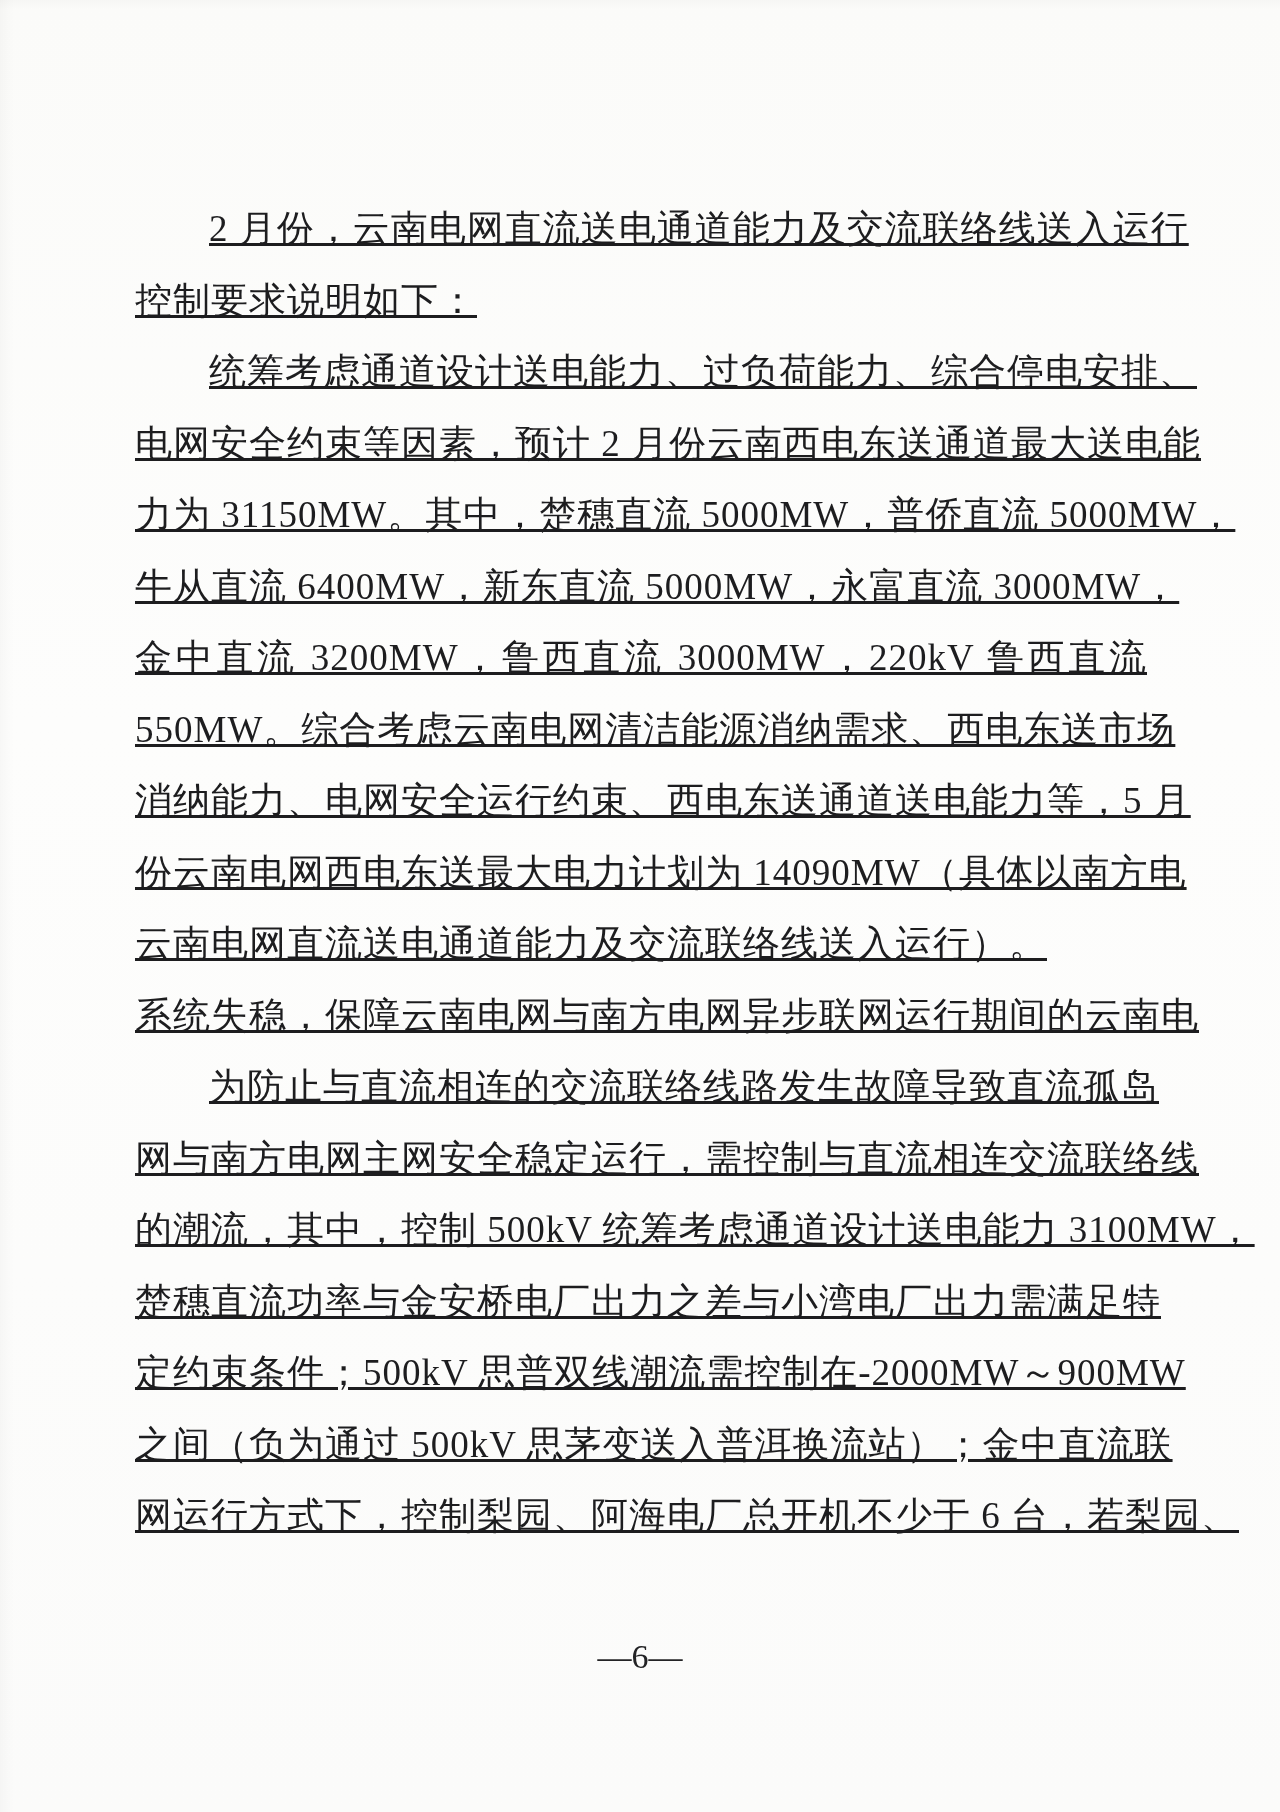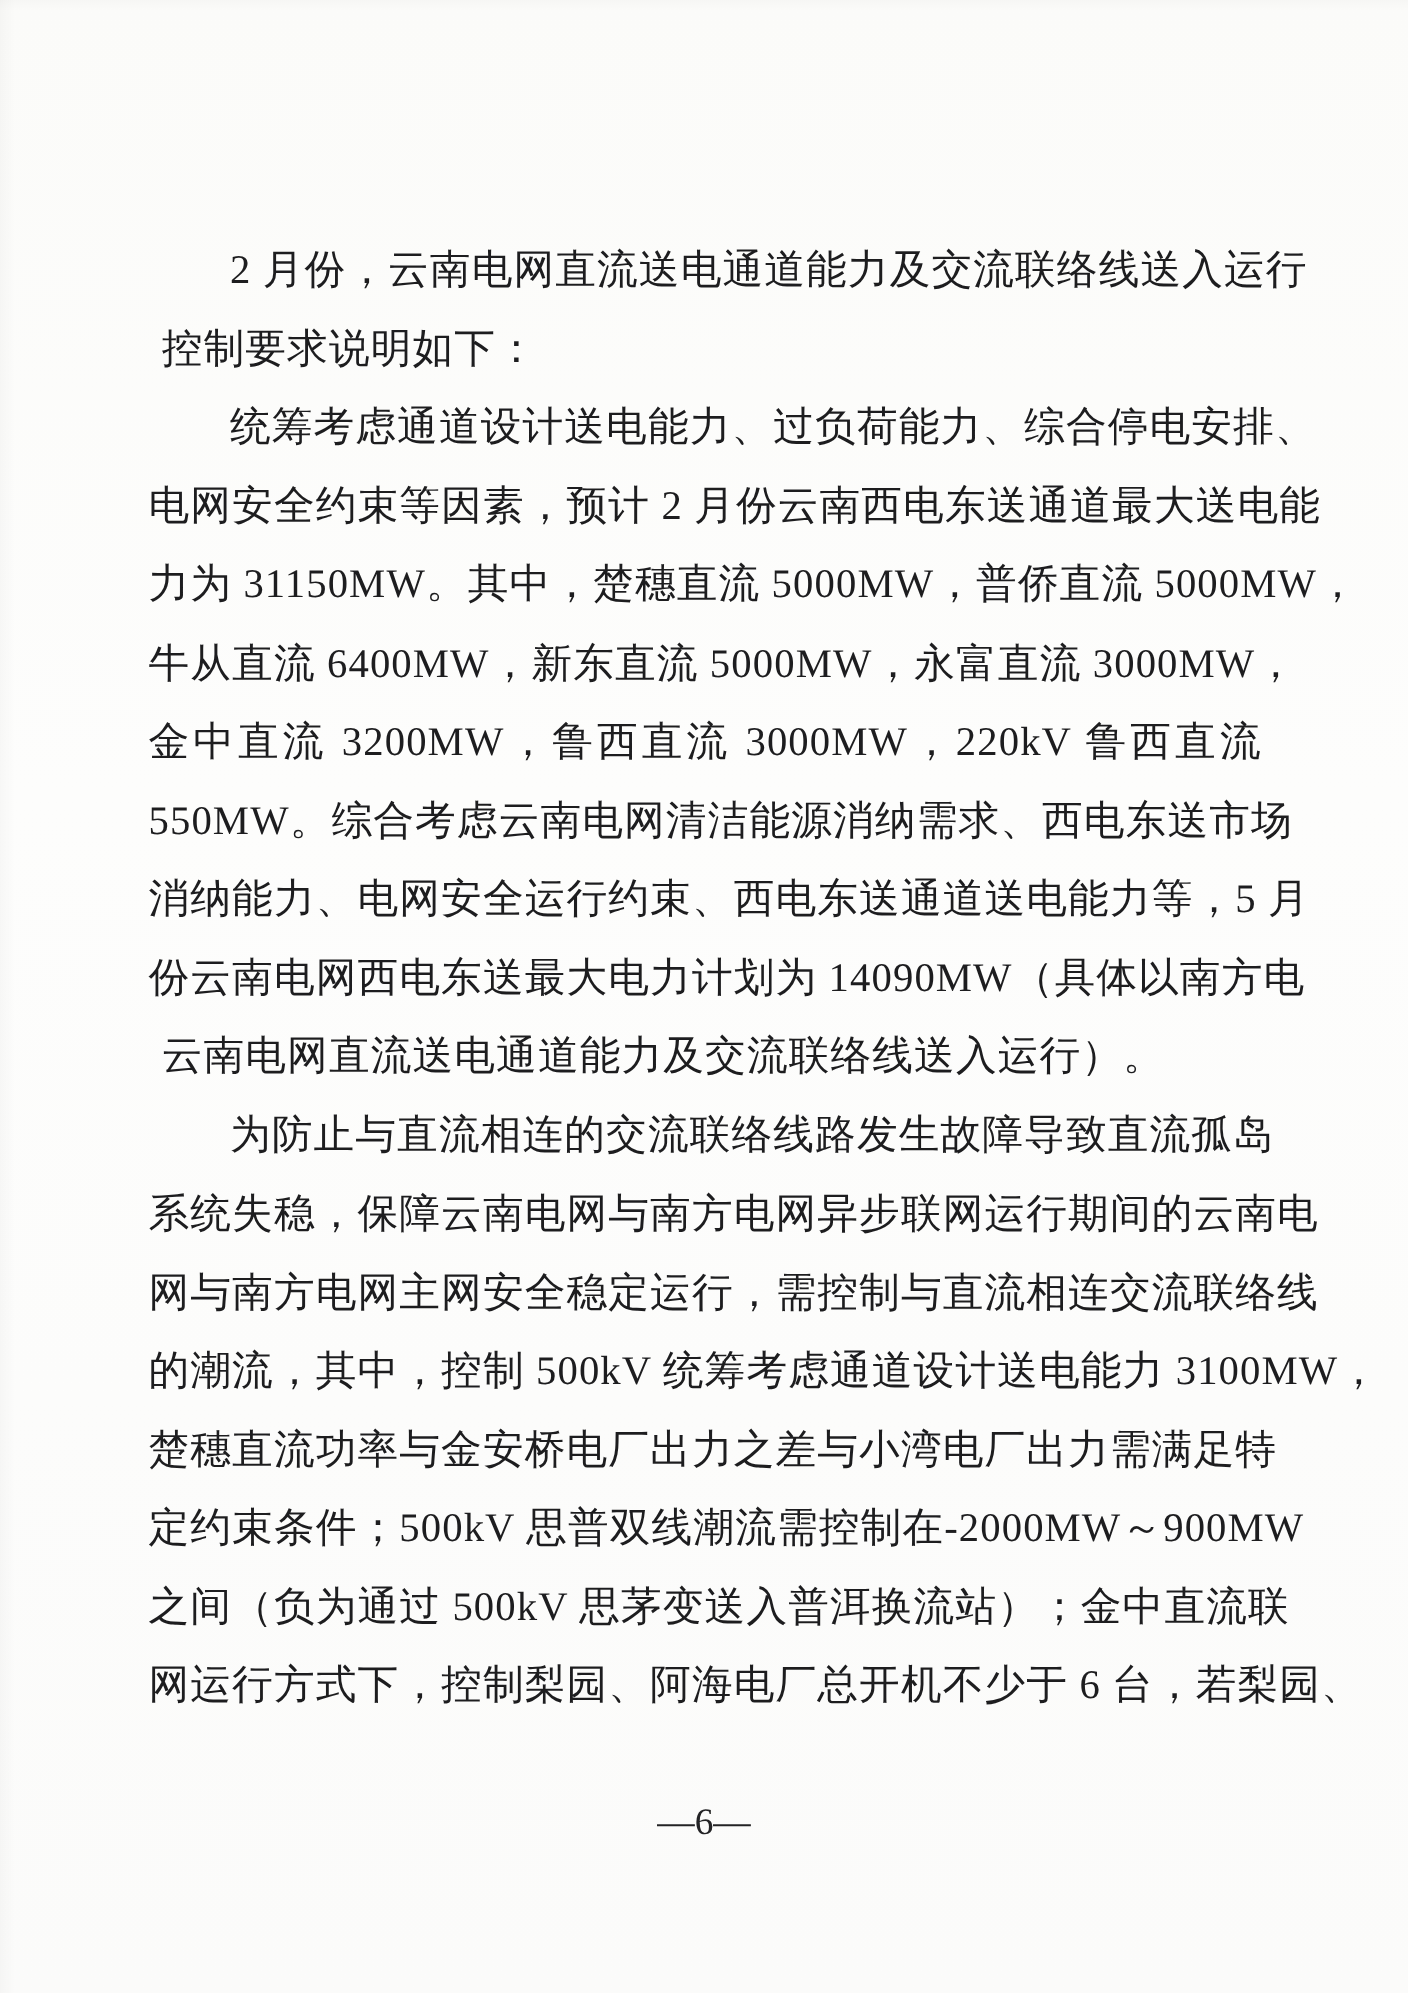--- a/index.html
+++ b/index.html
@@ -13,42 +13,42 @@
     height: 1812px;
     background: linear-gradient(180deg, #fbfbf9 0%, #fdfdfc 40%, #fbfbfa 100%);
     overflow: hidden;
     font-family: "Liberation Serif", "DejaVu Serif", serif;
     color: #1d1d1f;
   }
   .text-block {
     position: absolute;
     left: 135px;
     right: 133px;
-    top: 210px;
+    top: 193px;
+    text-decoration: underline;
   }
   .paragraph {
     margin: 0;
     padding: 0;
   }
   .line {
     height: 71.5px;
     line-height: 71.5px;
     font-size: 37px;
     letter-spacing: 1px;
     white-space: nowrap;
     text-align: justify;
     text-align-last: justify;
     color: #1d1d1f;
   }
   .line.first {
     text-indent: 2em;
   }
   .line.end {
     text-align-last: left;
-    margin-left: 12px;
   }
   .page-number {
     position: absolute;
     top: 1638px;
     left: 0;
     width: 100%;
     text-align: center;
     font-size: 34px;
     letter-spacing: 0px;
     color: #232325;
@@ -84,22 +84,22 @@
         <div class="line">电网安全约束等因素，预计 2 月份云南西电东送通道最大送电能</div>
         <div class="line">力为 31150MW。其中，楚穗直流 5000MW，普侨直流 5000MW，</div>
         <div class="line">牛从直流 6400MW，新东直流 5000MW，永富直流 3000MW，</div>
         <div class="line">金中直流 3200MW，鲁西直流 3000MW，220kV 鲁西直流</div>
         <div class="line">550MW。综合考虑云南电网清洁能源消纳需求、西电东送市场</div>
         <div class="line">消纳能力、电网安全运行约束、西电东送通道送电能力等，5 月</div>
         <div class="line">份云南电网西电东送最大电力计划为 14090MW（具体以南方电</div>
         <div class="line end">云南电网直流送电通道能力及交流联络线送入运行）。</div>
       </div>
       <div class="paragraph">
+        <div class="line">系统失稳，保障云南电网与南方电网异步联网运行期间的云南电</div>
         <div class="line first">为防止与直流相连的交流联络线路发生故障导致直流孤岛</div>
-        <div class="line">系统失稳，保障云南电网与南方电网异步联网运行期间的云南电</div>
         <div class="line">网与南方电网主网安全稳定运行，需控制与直流相连交流联络线</div>
         <div class="line">的潮流，其中，控制 500kV 统筹考虑通道设计送电能力 3100MW，</div>
         <div class="line">楚穗直流功率与金安桥电厂出力之差与小湾电厂出力需满足特</div>
         <div class="line">定约束条件；500kV 思普双线潮流需控制在-2000MW～900MW</div>
         <div class="line">之间（负为通过 500kV 思茅变送入普洱换流站）；金中直流联</div>
         <div class="line">网运行方式下，控制梨园、阿海电厂总开机不少于 6 台，若梨园、</div>
       </div>
     </div>
 
   <div class="page-number">—6—</div>

